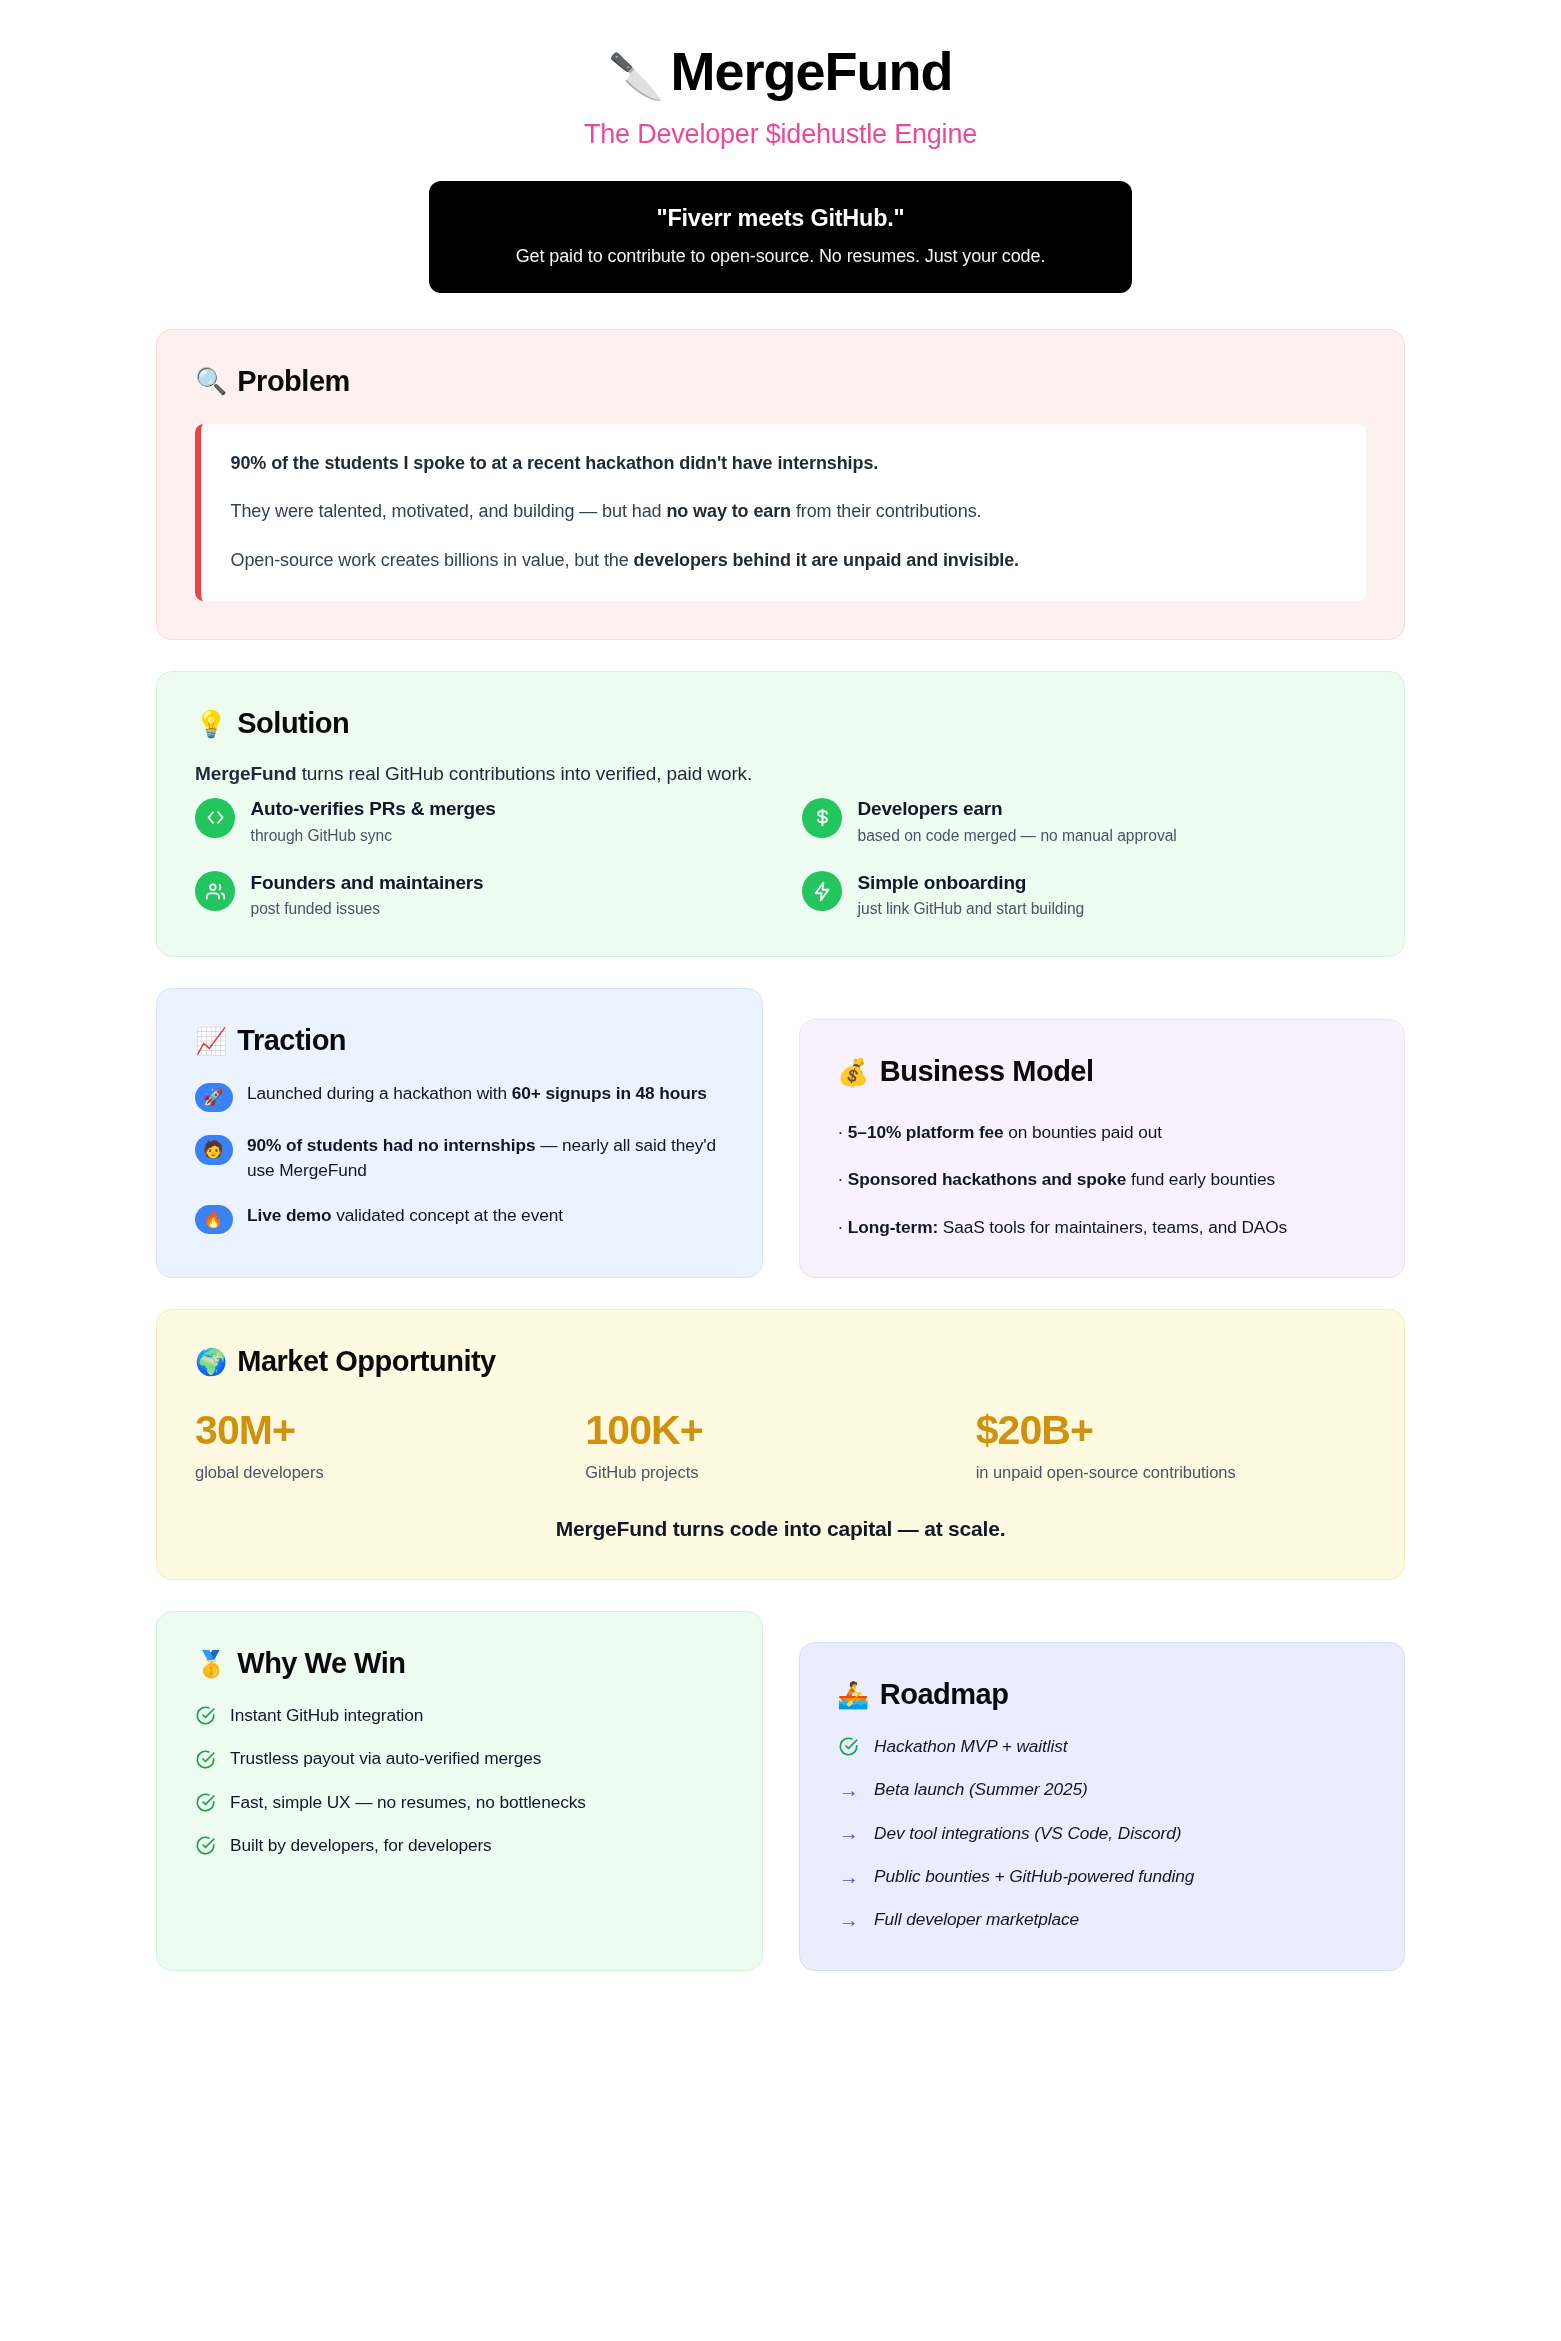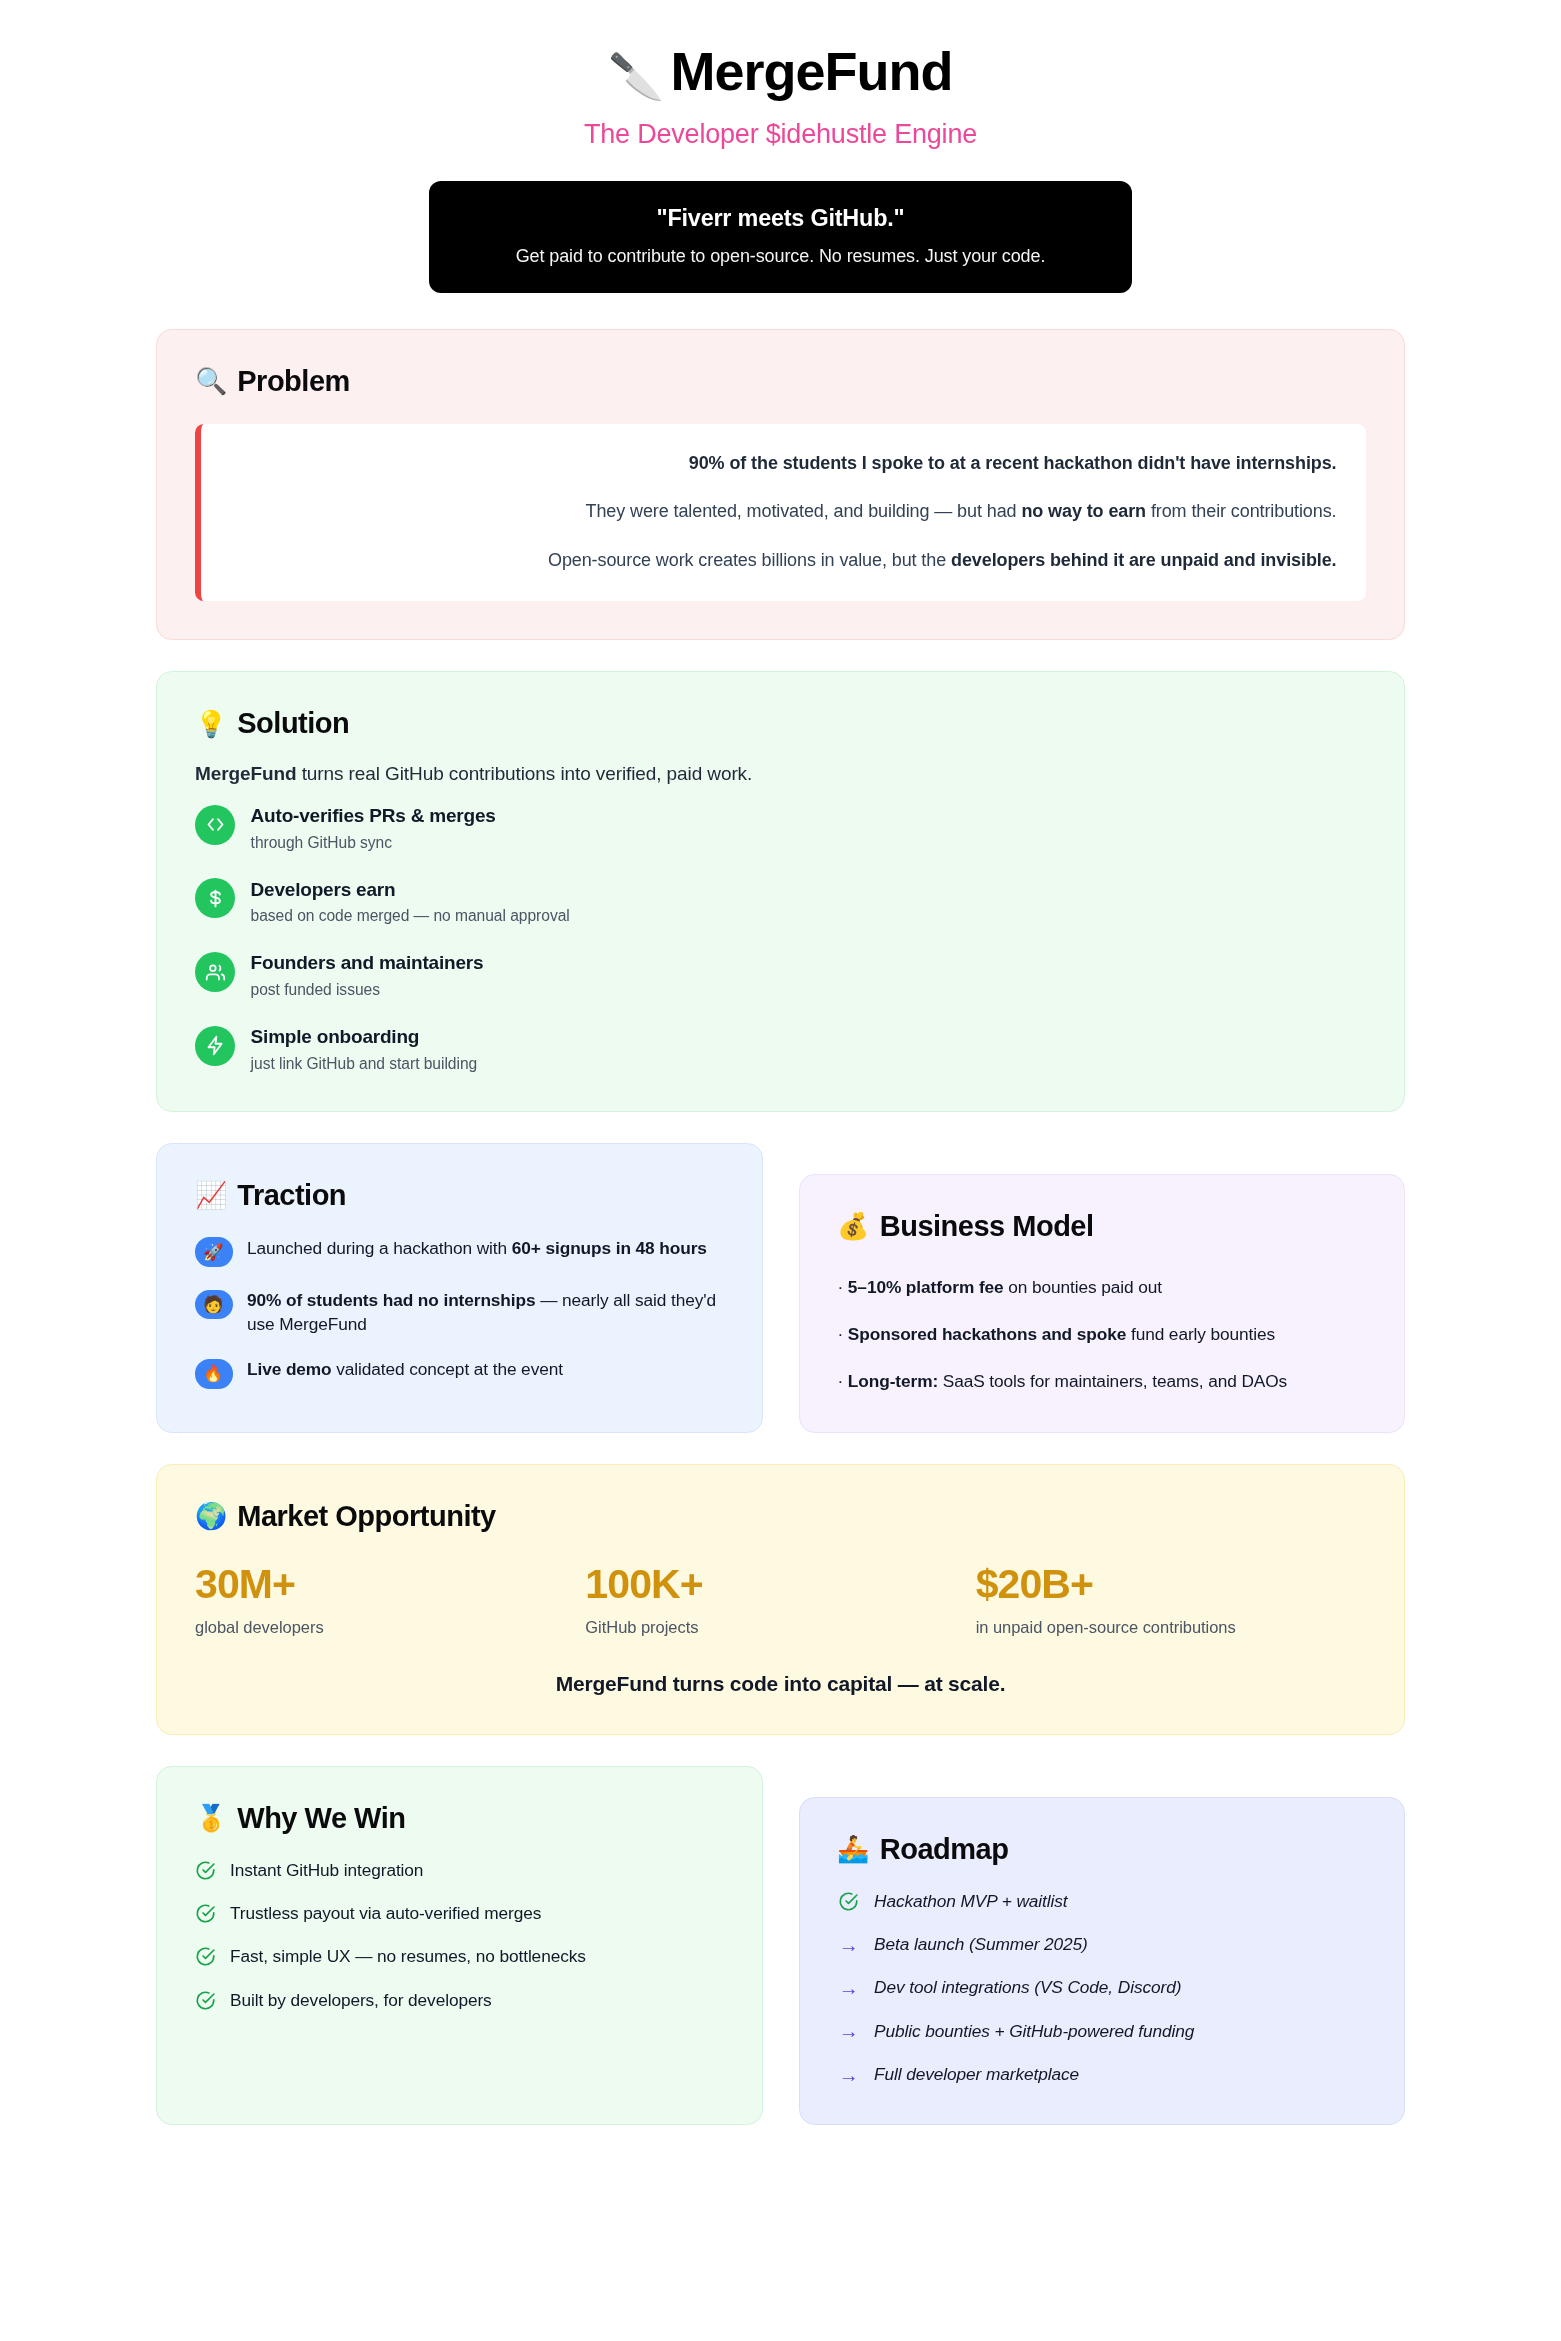--- a/index.html
+++ b/index.html
@@ -83,21 +83,20 @@
   .card-title .t-emoji { font-size: 26px; line-height: 1; }
 
   
   .problem { background: #fdf0f0; border: 0.9px solid #fbdada; margin-top: 36px; }
   .quote-block {
     margin-top: 26px;
     background: #ffffff;
     border-left: 6px solid #ef4444;
     border-radius: 8.7px;
     padding: 26px 29.5px 28px;
-    text-align: right;
   }
   .quote-line {
     font-size: 18px;
     line-height: 1.45;
     color: #334155;
     letter-spacing: -0.1px;
   }
   .quote-line + .quote-line { margin-top: 22.6px; }
   .quote-line.lead { font-weight: 700; color: #1f2937; }
   .quote-line b { font-weight: 700; color: #1f2937; }
@@ -106,23 +105,23 @@
   .solution { background: #eefbf1; border: 0.9px solid #d4f3dd; }
   .solution-lead {
     margin-top: 22.6px;
     font-size: 19px;
     color: #1f2937;
     letter-spacing: -0.1px;
   }
   .solution-lead b { font-weight: 700; }
 
   .feature-grid {
-    margin-top: 19px;
+    margin-top: 12px;
     display: grid;
-    grid-template-columns: 1fr;
+    grid-template-columns: 1fr 1fr;
     column-gap: 43px;
     row-gap: 26px;
   }
   .feature { display: flex; gap: 15.6px; align-items: flex-start; }
   .feature-icon {
     width: 40px; height: 40px;
     border-radius: 50%;
     background: #22c55e;
     flex: 0 0 40px;
     display: flex; align-items: center; justify-content: center;

